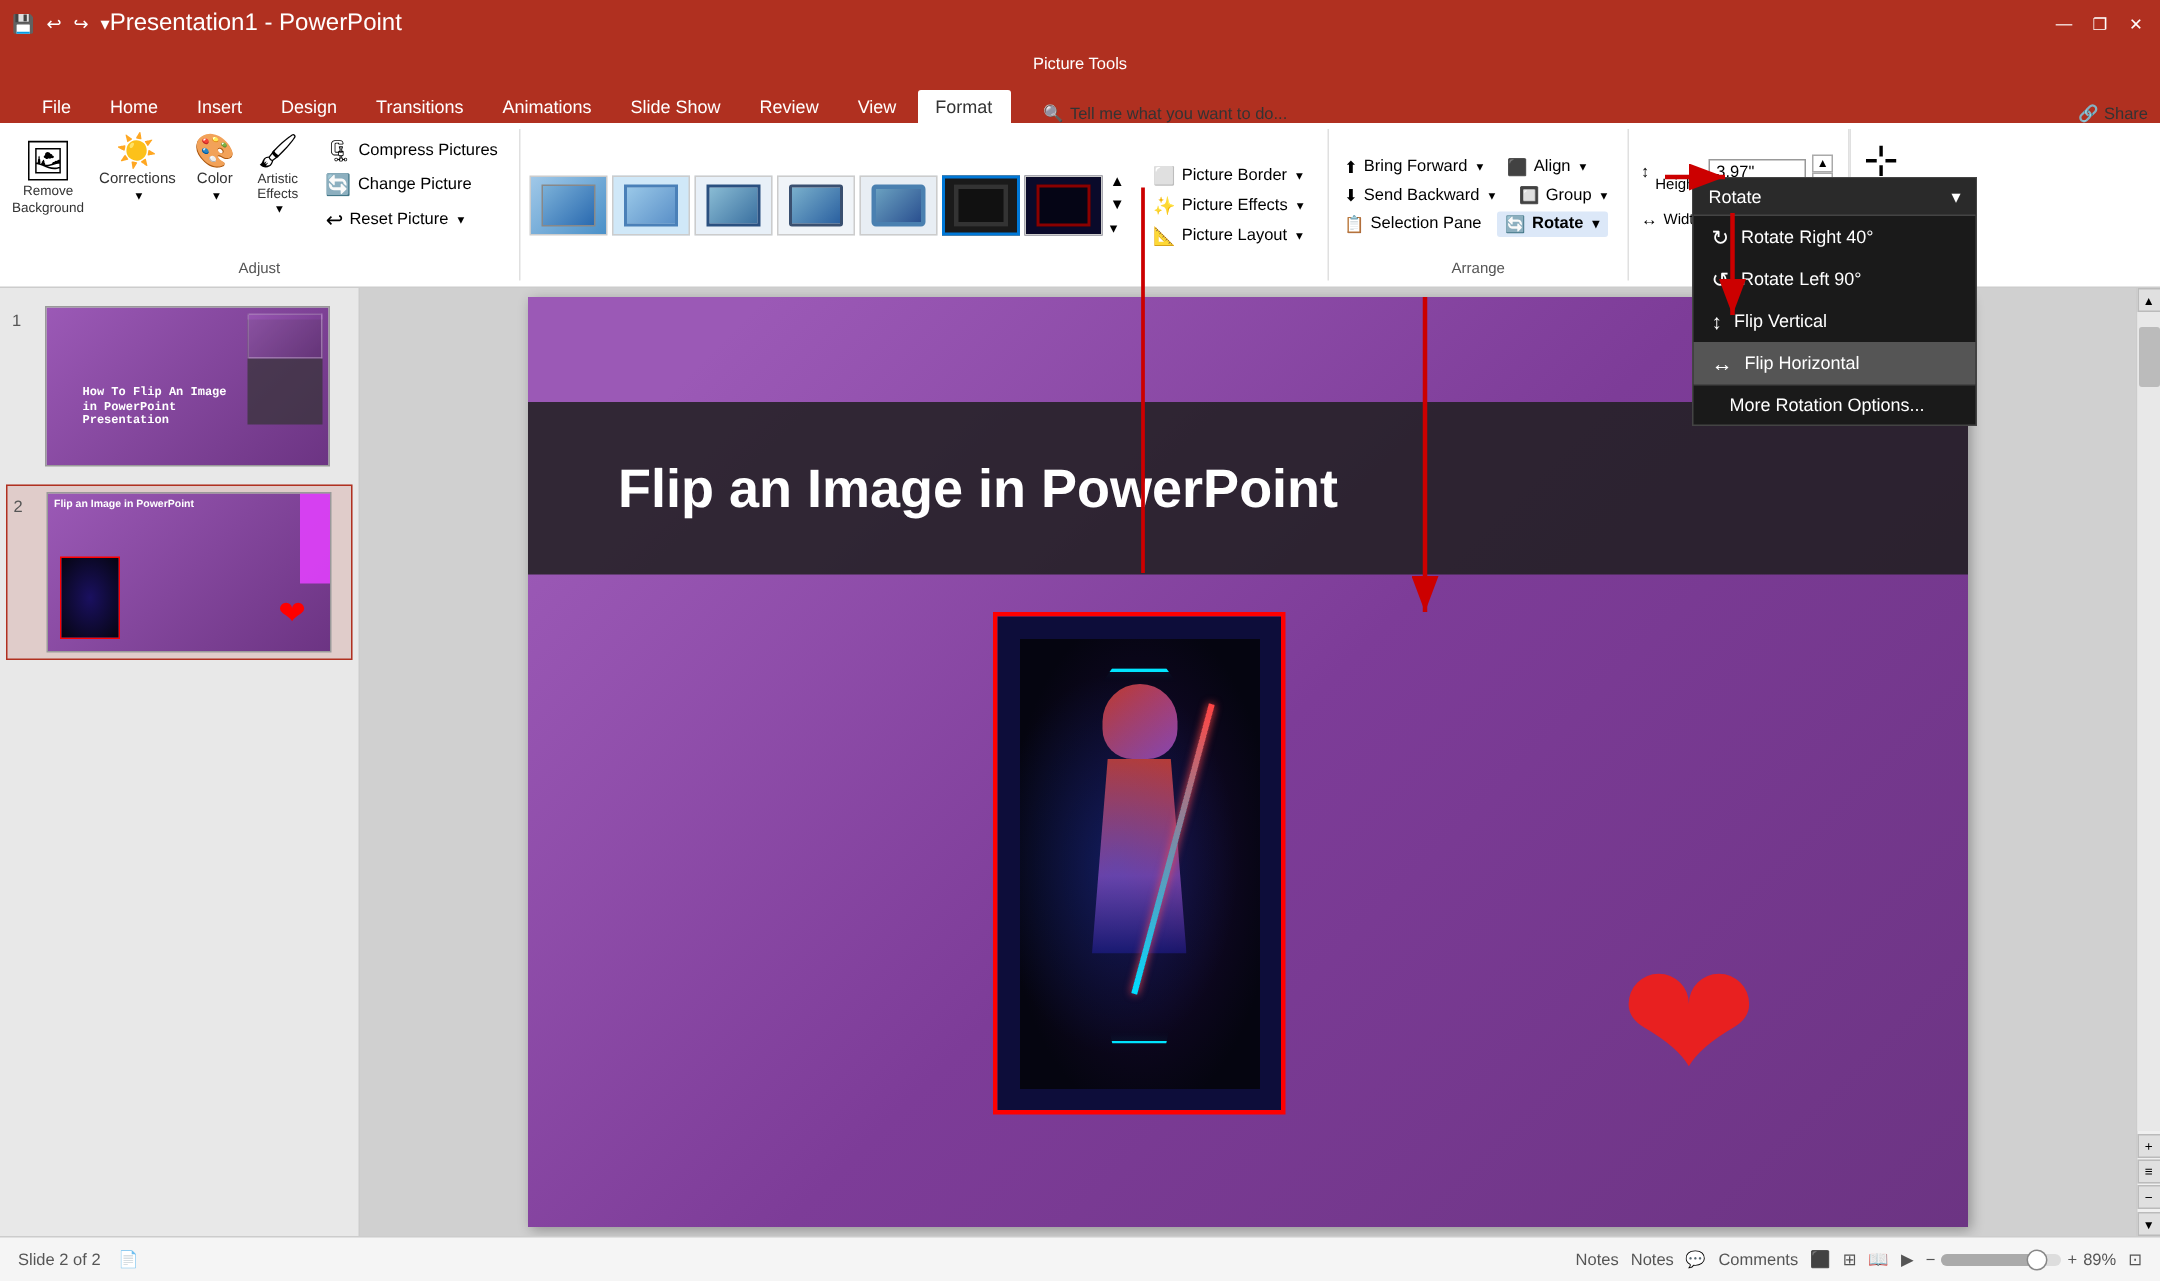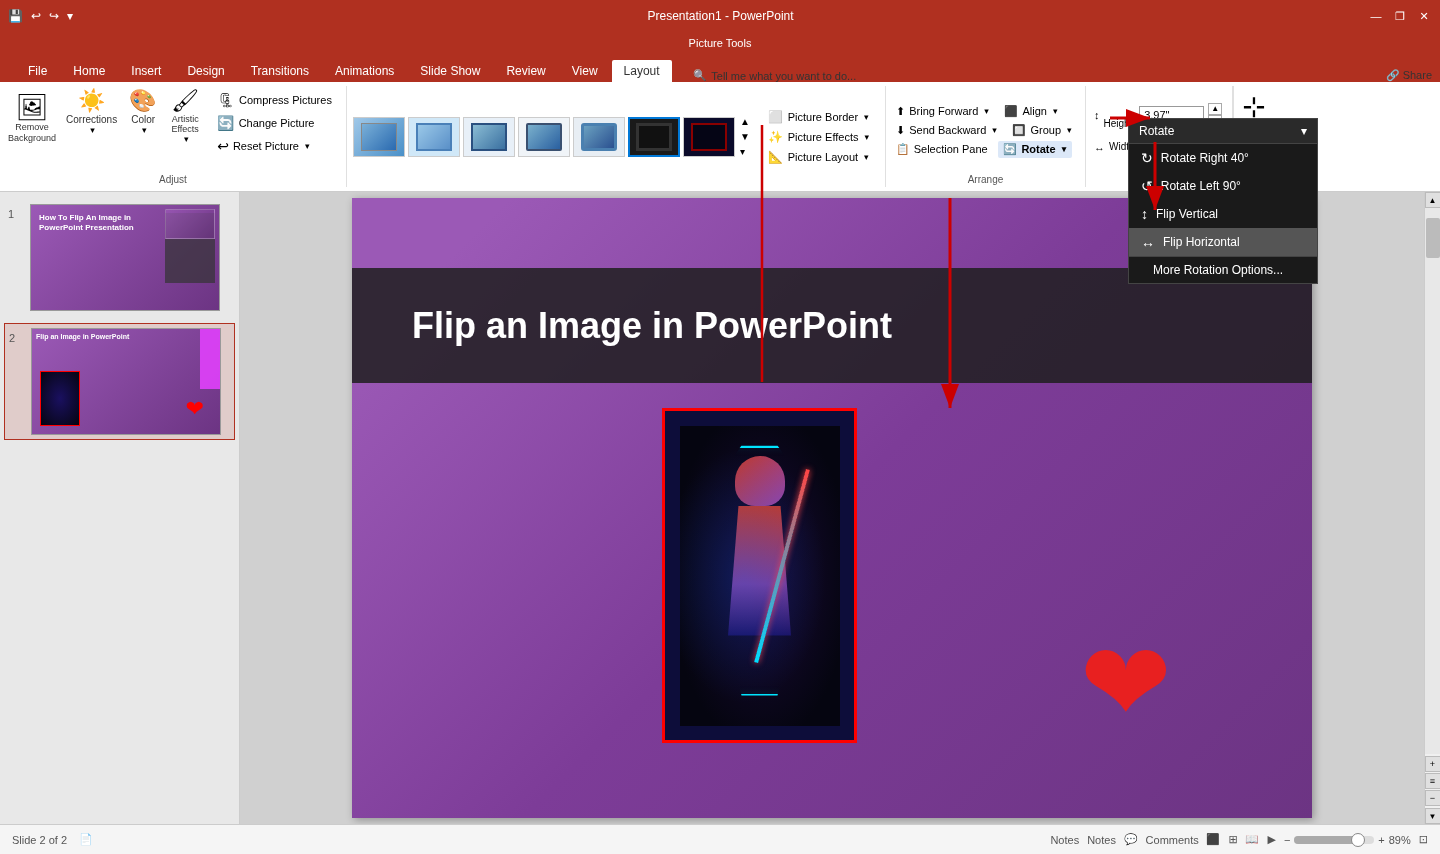--- a/index.html
+++ b/index.html
@@ -9,21 +9,21 @@
     .title-bar {
       background: #b03020;
       height: 32px;
       display: flex;
       align-items: center;
       justify-content: space-between;
       padding: 0 8px;
       color: white;
     }
     .title-bar-left { display: flex; align-items: center; gap: 8px; }
-    .title-bar-center { flex: 1; text-align: center; font-size: 12px; }
+    .title-bar-center { flex: 1; font-size: 16px; }
     .title-bar-right { display: flex; align-items: center; gap: 8px; }
     .title-bar-btn { width: 16px; height: 16px; display: flex; align-items: center; justify-content: center; cursor: pointer; font-size: 11px; }
     .tab-bar-tools {
       background: #b03020;
       height: 22px;
       display: flex;
       align-items: center;
       justify-content: center;
       color: white;
       font-size: 11px;
@@ -174,22 +174,23 @@
       height: 107px;
       border: 1px solid #999;
       overflow: hidden;
       position: relative;
     }
     .thumb1 {
       background: linear-gradient(135deg, #9b59b6 0%, #6c3483 100%);
       display: flex;
       flex-direction: column;
       align-items: flex-start;
-      justify-content: flex-start;
-      padding: 8px;
+      justify-content: flex-end;
+      padding: 24px;
+      font-family: Liberation Mono, monospace;
     }
     .thumb1-title {
       color: white;
       font-size: 8px;
       font-weight: bold;
       line-height: 1.2;
       max-width: 100px;
     }
     .thumb1-img-placeholder {
       position: absolute;
@@ -401,21 +402,21 @@
 <div class="ribbon-tabs">
   <div class="ribbon-tab">File</div>
   <div class="ribbon-tab">Home</div>
   <div class="ribbon-tab">Insert</div>
   <div class="ribbon-tab">Design</div>
   <div class="ribbon-tab">Transitions</div>
   <div class="ribbon-tab">Animations</div>
   <div class="ribbon-tab">Slide Show</div>
   <div class="ribbon-tab">Review</div>
   <div class="ribbon-tab">View</div>
-  <div class="ribbon-tab active">Layout</div>
+  <div class="ribbon-tab active">Format</div>
   <div style="flex:1; display:flex; align-items:center; padding-left:20px; color: #333; font-size:11px;">
     <span style="margin-right:4px;">🔍</span>
     <span>Tell me what you want to do...</span>
   </div>
   <div style="display:flex; align-items:center; padding-right:8px; color:#333; font-size:11px; cursor:pointer;">🔗 Share</div>
 </div>
 
 <div class="ribbon">
   <div class="ribbon-inner">
 

